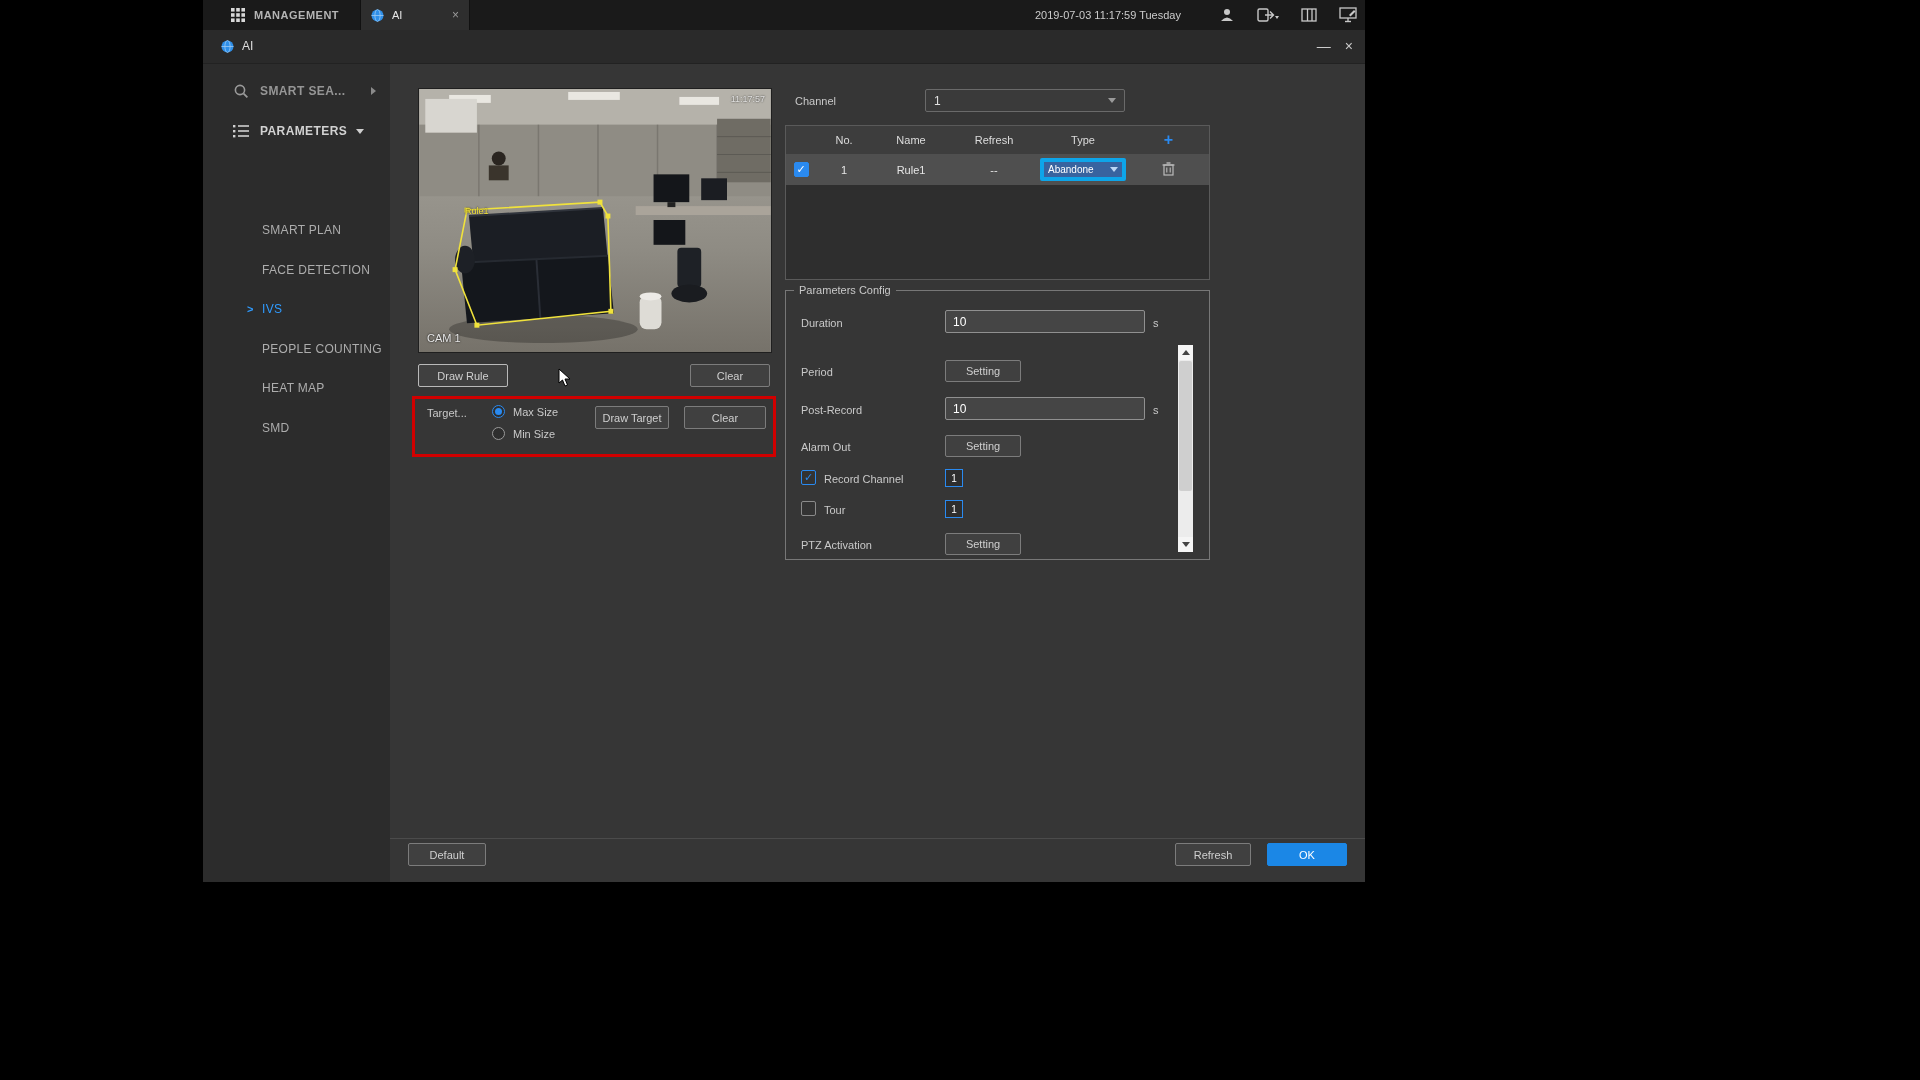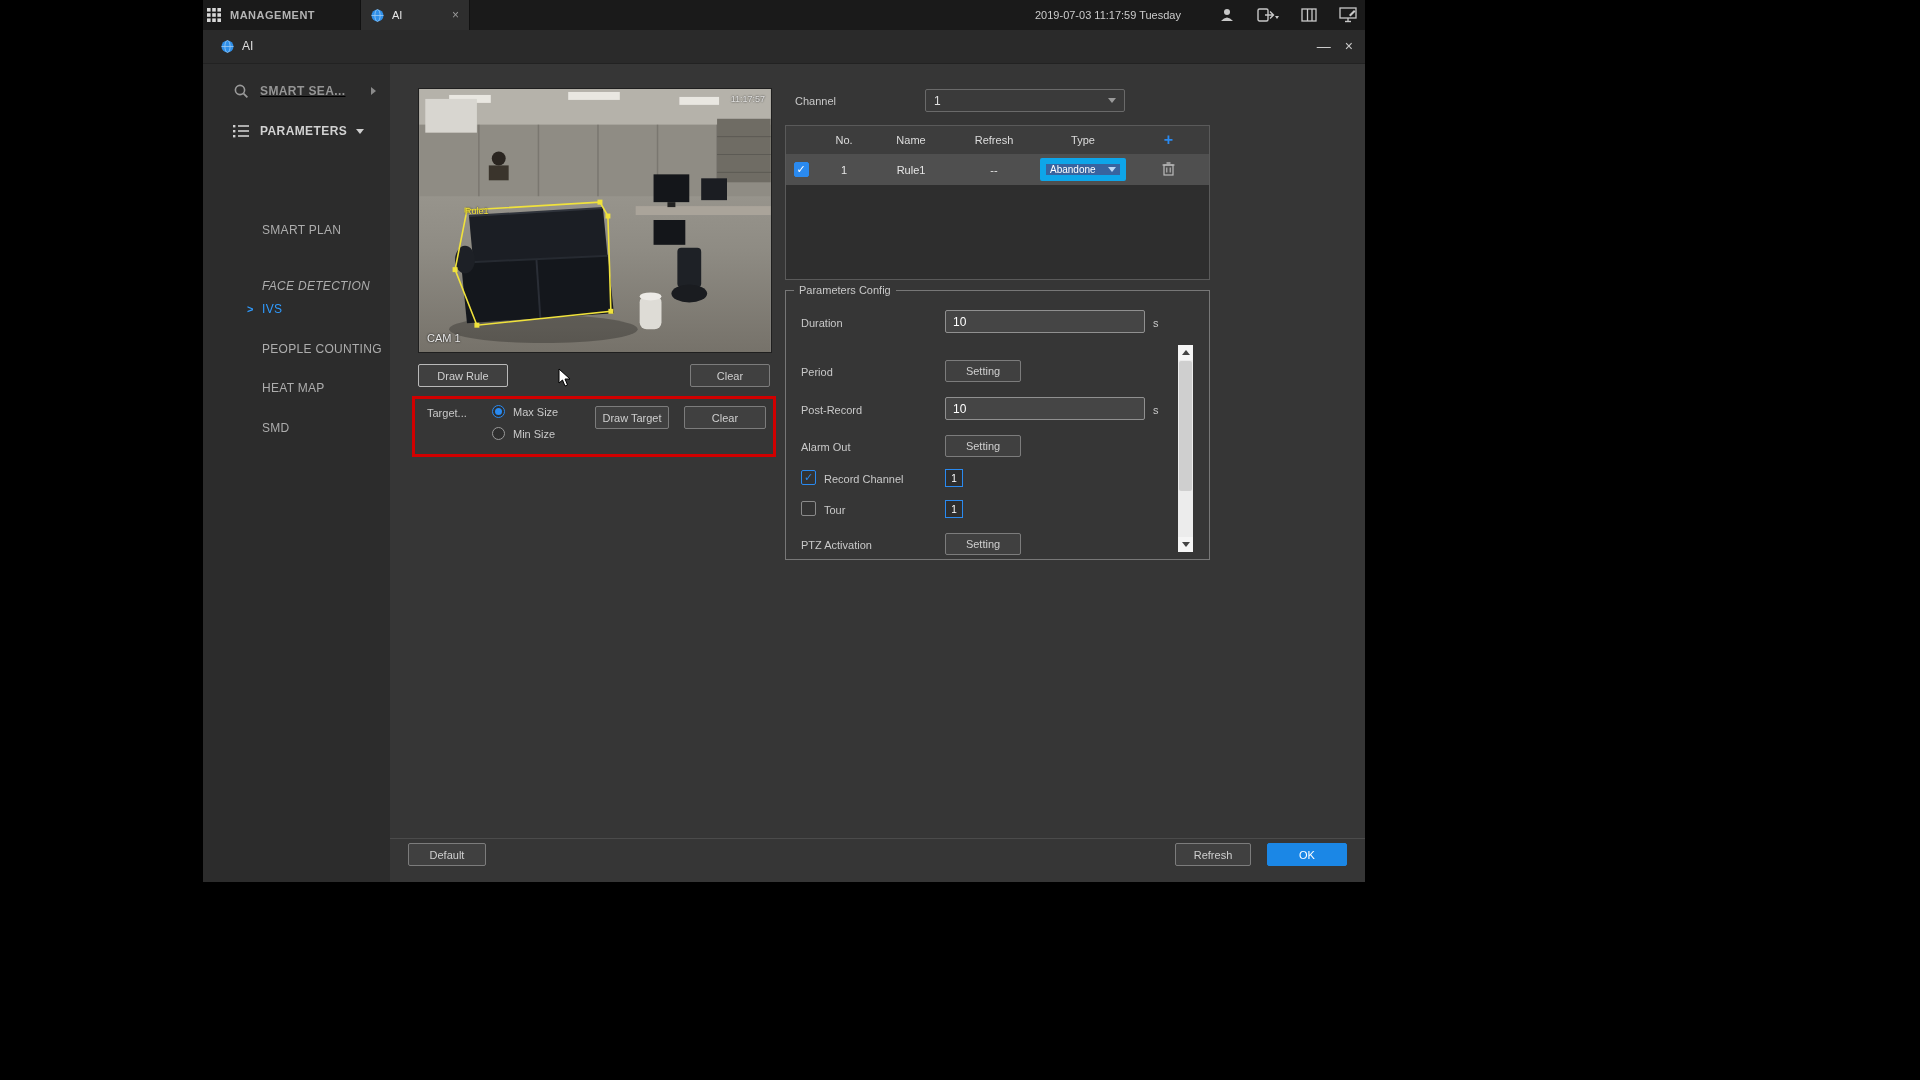--- a/index.html
+++ b/index.html
@@ -1,21 +1,21 @@
 <!DOCTYPE html>
 <html><head>
 <meta charset="utf-8">
 <style>
   * { margin:0; padding:0; box-sizing:border-box; }
   html,body { width:1920px; height:1080px; background:#000; font-family:"Liberation Sans", sans-serif; overflow:hidden; }
   .screen { position:absolute; left:203px; top:0; width:1162px; height:882px; background:#363636; }
 
   
   .topbar { position:absolute; left:0; top:0; width:1162px; height:30px; background:#1a1a1a; }
-  .mgmt-tab { position:absolute; left:0; top:0; width:156px; height:30px; display:flex; align-items:center; gap:9px; padding-left:4px; }
+  .mgmt-tab { position:absolute; left:0; top:0; width:156px; height:30px; display:flex; align-items:center; gap:9px; padding-left:28px; }
   .mgmt-label { color:#b5b5b5; font-size:11px; font-weight:bold; letter-spacing:.5px; }
   .ai-tab { position:absolute; left:157px; top:0; width:110px; height:30px; background:#2e2e2e; display:flex; align-items:center; padding:0 10px; gap:8px; border-left:1px solid #111; border-right:1px solid #111; }
   .ai-tab-label { color:#e6e6e6; font-size:11px; }
   .tab-close { margin-left:auto; color:#9a9a9a; font-size:12px; cursor:pointer; }
   .datetime { position:absolute; left:832px; top:9px; width:160px; color:#cccccc; font-size:11px; }
   .topbar-icons { position:absolute; right:8px; top:0; height:30px; display:flex; align-items:center; gap:22px; }
 
   
   .titlebar { position:absolute; left:0; top:30px; width:1162px; height:34px; background:#2a2a2a; border-bottom:1px solid #222; }
   .win-title { position:absolute; left:18px; top:9px; display:flex; align-items:center; gap:8px; color:#dddddd; font-size:12px; }
@@ -59,21 +59,21 @@
   .checkbox.bluecheck { border-color:#2a8af0; color:#2a8af0; }
 
   
   .rtable { position:absolute; left:582px; top:125px; width:425px; height:155px; border:1px solid #5a5a5a; background:#2e2e2e; }
   .rt-head { display:flex; height:28px; background:#3d3d3d; color:#dddddd; font-size:11px; align-items:center; }
   .rt-row { display:flex; height:31px; background:#4f4f4f; color:#e6e6e6; font-size:11px; align-items:center; position:relative; }
   .c-sel{width:30px;text-align:center;} .c-no{width:56px;text-align:center;}
   .c-name{width:78px;text-align:center;} .c-preset{width:88px;text-align:center;}
   .c-type{width:90px;text-align:center;} .c-act{flex:1;text-align:center;}
   .add-plus { color:#2a8af0; font-size:16px; font-weight:bold; cursor:pointer; }
-  .type-dd { display:inline-flex; align-items:center; width:86px; height:23px; background:#38639f; border:6px solid #0ea5e9; border-radius:2px; color:#fff; font-size:10px; padding:0 4px; cursor:pointer; }
+  .type-dd { display:inline-flex; align-items:center; width:86px; height:23px; background:#38639f; border:4px solid #0ea5e9; border-radius:2px; color:#fff; font-size:10px; padding:0 4px; cursor:pointer; }
   .type-dd .dd-caret { border-top-color:#bcd7f5; }
 
   
   .fieldset { position:absolute; left:582px; top:290px; width:425px; height:270px; border:1px solid #777;padding-left:19px; }
   .legend { position:absolute; left:8px; top:-7px; background:#363636; padding:0 5px; color:#c9c9c9; font-size:11px; }
   .mini-num { position:absolute; width:18px; height:18px; border:1px solid #2a8af0; background:#2e2e2e; color:#fff; font-size:10px; display:flex; align-items:center; justify-content:center; cursor:pointer; }
 
   
   .sbar { position:absolute; left:975px; top:345px; width:15px; height:207px; background:#ececec; }
   .sbar .arr { position:absolute; left:0; width:15px; height:15px; background:#f5f5f5; display:flex; align-items:center; justify-content:center; cursor:pointer; }
@@ -152,21 +152,21 @@
       </svg>
       <span>AI</span>
     </div>
     <div class="win-controls">
       <span>—</span>
       <span>×</span>
     </div>
   </div>
 
   <div class="sidebar">
-    <div class="side-group" style="top:10px;text-decoration:underline;">
+    <div class="side-group" style="top:10px;">
       <svg width="16" height="16" viewBox="0 0 16 16" style="margin:0 11px 0 30px;">
         <circle cx="7" cy="7" r="4.6" fill="none" stroke="#9a9a9a" stroke-width="1.6"></circle>
         <line x1="10.6" y1="10.6" x2="14.4" y2="14.4" stroke="#9a9a9a" stroke-width="1.8"></line>
       </svg>
       <span class="txt">SMART SEA...</span>
       <span class="tri-right" style="margin-left:auto;margin-right:14px;"></span>
     </div>
     <div class="side-group open" style="top:50px;">
       <svg width="16" height="14" viewBox="0 0 16 14" style="margin:0 11px 0 30px;">
         <g stroke="#d0d0d0" stroke-width="1.6">
@@ -179,21 +179,21 @@
             <rect x="0" y="6" width="2.4" height="2.4"></rect>
             <rect x="0" y="11" width="2.4" height="2.4"></rect>
           </g>
       </svg>
       <span class="txt">PARAMETERS</span>
       <span class="tri-down" style="margin-left:9px;"></span>
     </div>
     <div class="side-item" style="top:152px;">
       <span>SMART PLAN</span>
     </div>
-    <div class="side-item" style="top:208px;font-style:italic;">
+    <div class="side-item" style="top:192px;">
       <span>FACE DETECTION</span>
     </div>
     <div class="side-item active" style="top:231px;">
       <span class="chev-blue">&gt;</span>
       <span>IVS</span>
     </div>
     <div class="side-item" style="top:271px;">
       <span>PEOPLE COUNTING</span>
     </div>
     <div class="side-item" style="top:310px;">

